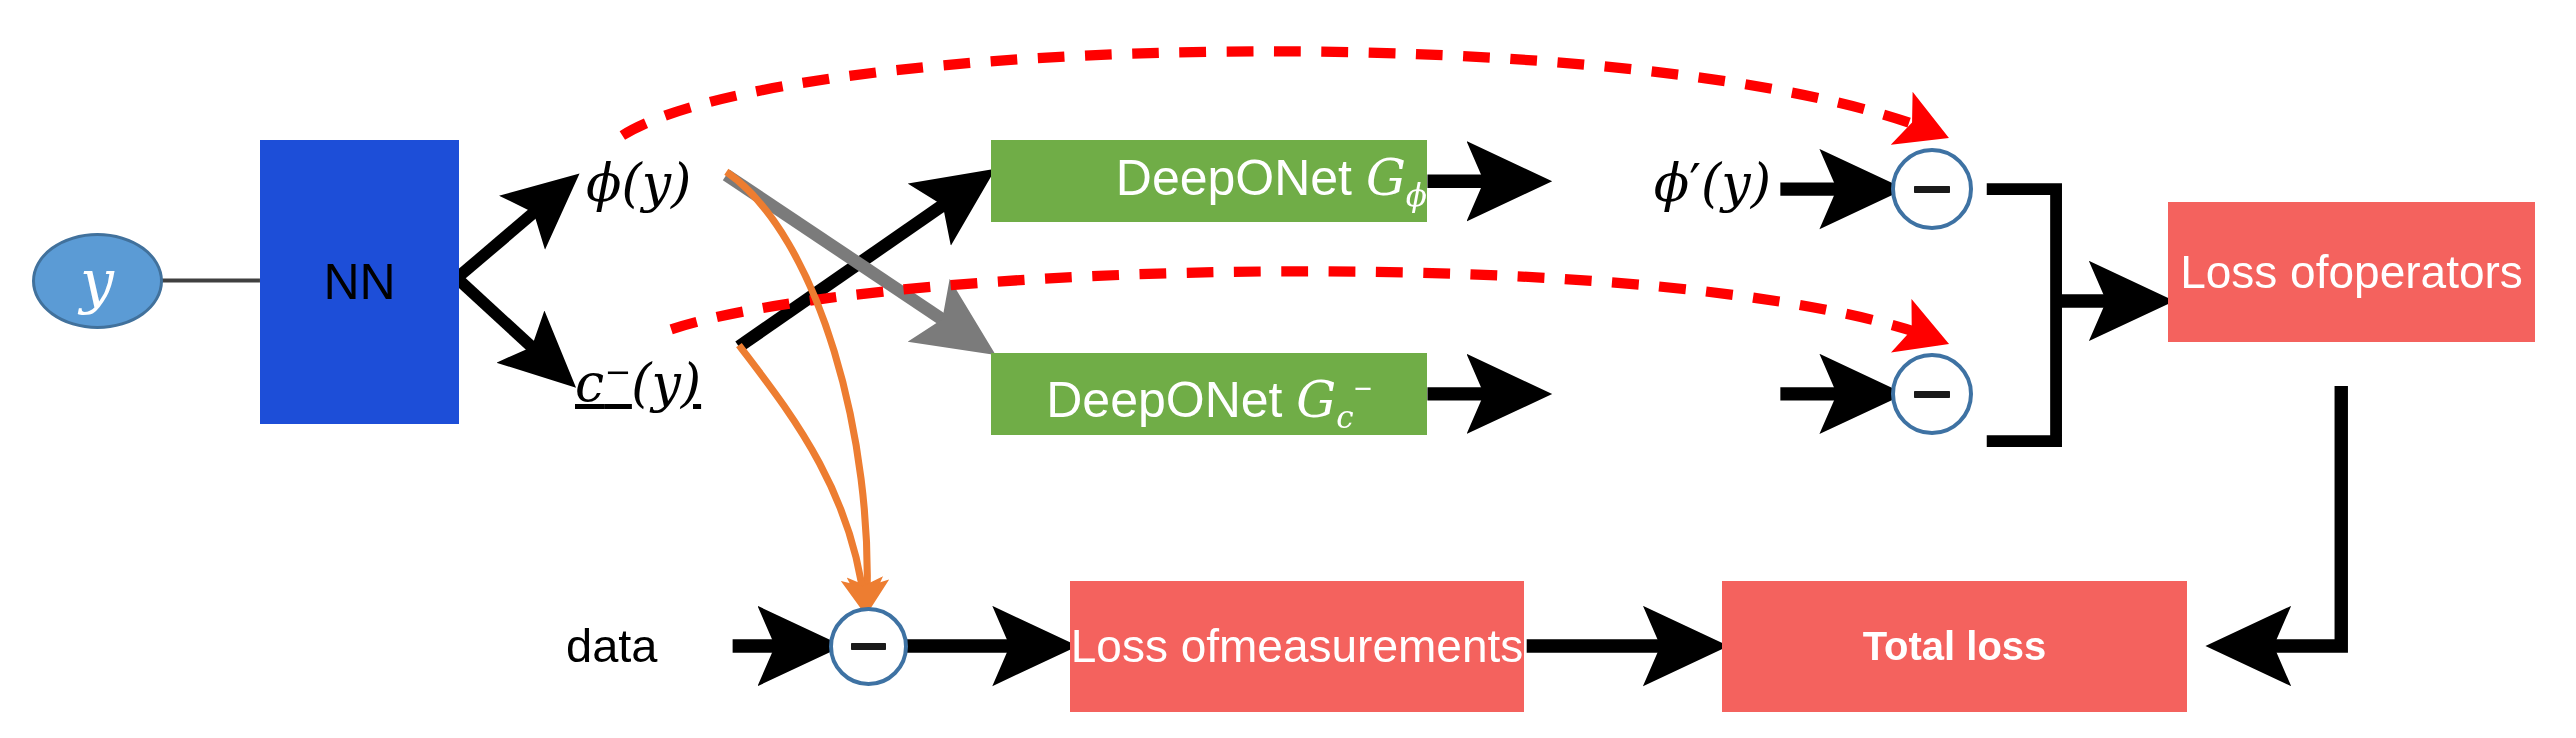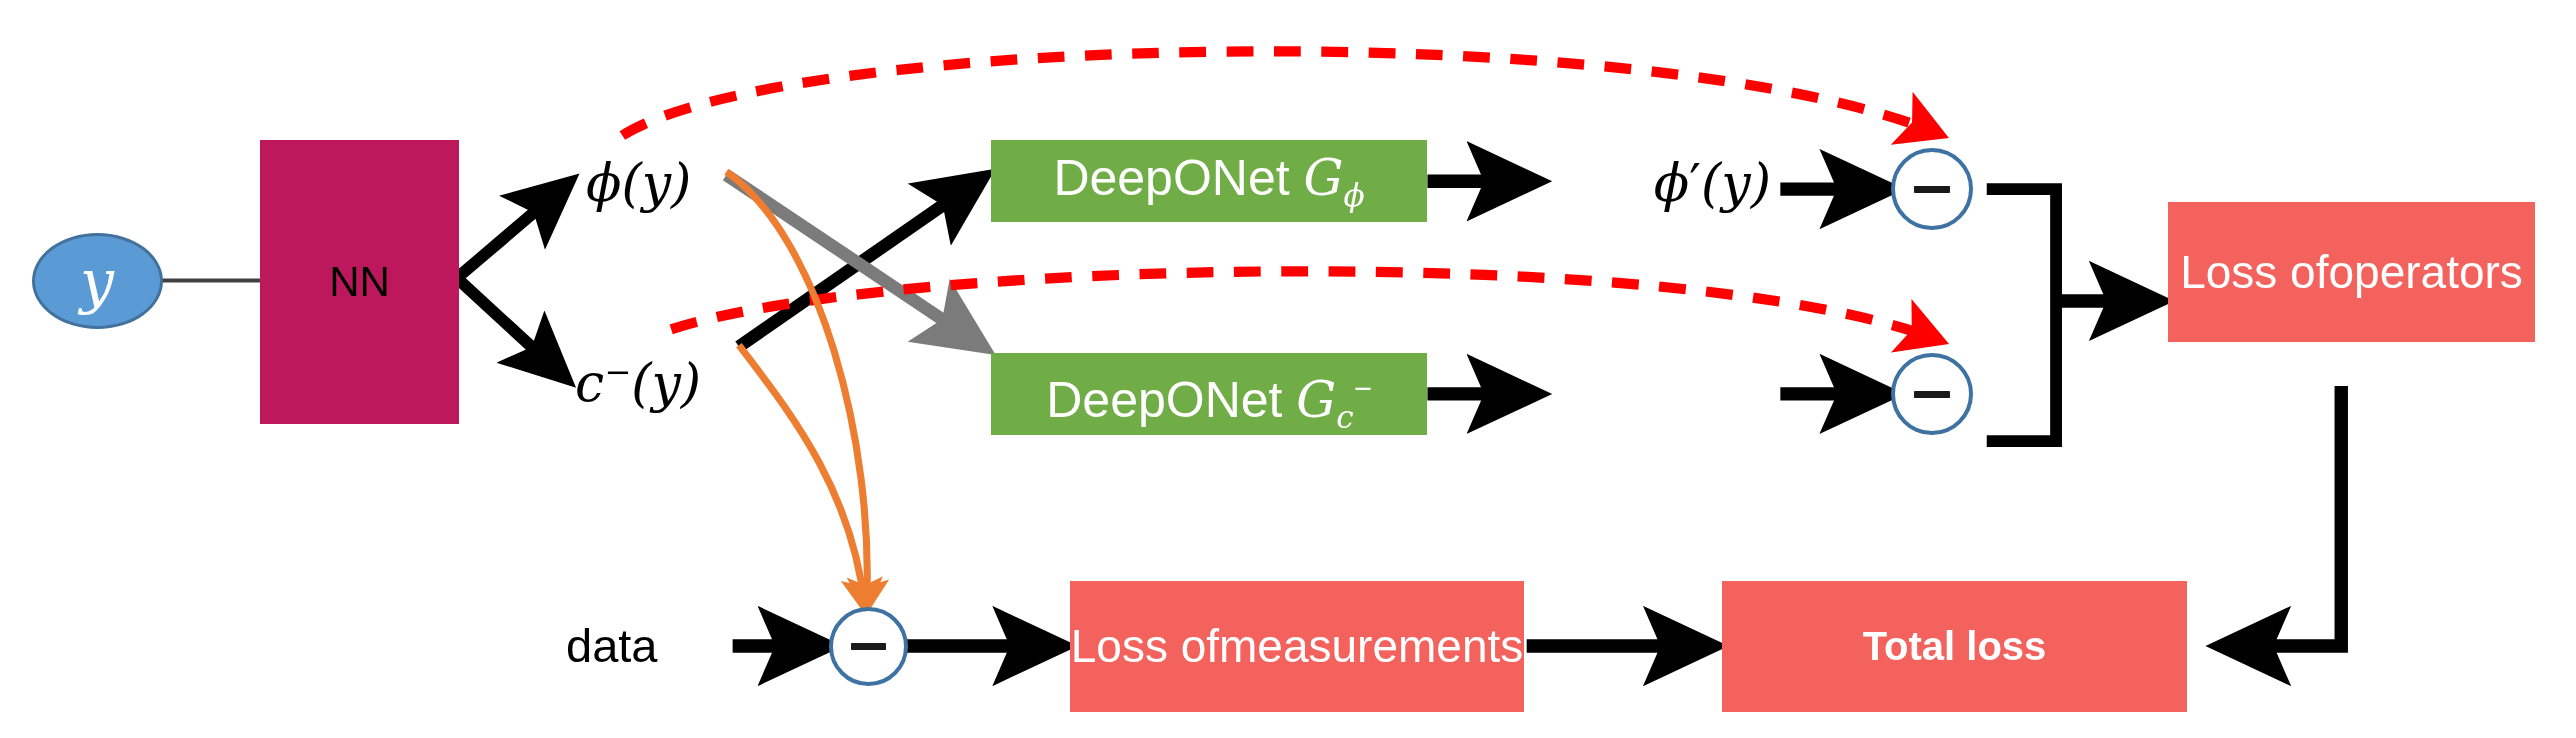--- a/index.html
+++ b/index.html
@@ -48,23 +48,23 @@
   .ellipse-node .math {
     font-family: "DejaVu Serif", serif;
     font-style: italic;
     font-size: 60px;
     line-height: 1;
     color: #ffffff;
   }
 
   
   .nn-node {
-    background: #be185d;
+    background: #1d4ed8;
     color: #000000;
-    font-size: 42px;
+    font-size: 50px;
   }
 
   
   .green-node {
     background: #70AD47;
     color: #ffffff;
     font-size: 50px;
     white-space: nowrap;
   }
   .green-node .math {
@@ -182,25 +182,25 @@
   </div>
 
   <div class="node nn-node" style="left:260px; top:140px; width:199px; height:284px;">
     <span>NN</span>
   </div>
 
   <div class="node label-node" style="left:586px; top:145px; width:158px; height:76px; justify-content:flex-start;">
     <span><span>ϕ</span><span>(y)</span></span>
   </div>
 
-  <div class="node label-node" style="left:575px; top:345px; width:181px; height:76px; justify-content:flex-start;">
+  <div class="node label-node" style="left:575px; top:345px; width:181px; height:76px; justify-content:flex-start;text-decoration:underline;">
     <span><span>c</span><span class="sup">−</span><span>(y)</span></span>
   </div>
 
-  <div class="node green-node" style="left:991px; top:140px; width:436px; height:82px;">
+  <div class="node green-node" style="left:991px; top:140px; width:436px; height:82px;justify-content:flex-end;">
     <span><span>DeepONet </span><span class="math">G</span><span class="math sub">ϕ</span></span>
   </div>
 
   <div class="node green-node" style="left:991px; top:353px; width:436px; height:82px;align-items:flex-end;">
     <span><span>DeepONet </span><span class="math">G</span><span class="math sub">c</span><span class="sup">−</span></span>
   </div>
 
   <div class="node label-node" style="left:1566px; top:145px; width:205px; height:76px; justify-content:flex-end;">
     <span><span>ϕ</span><span class="prime">′</span><span>(y)</span></span>
   </div>

